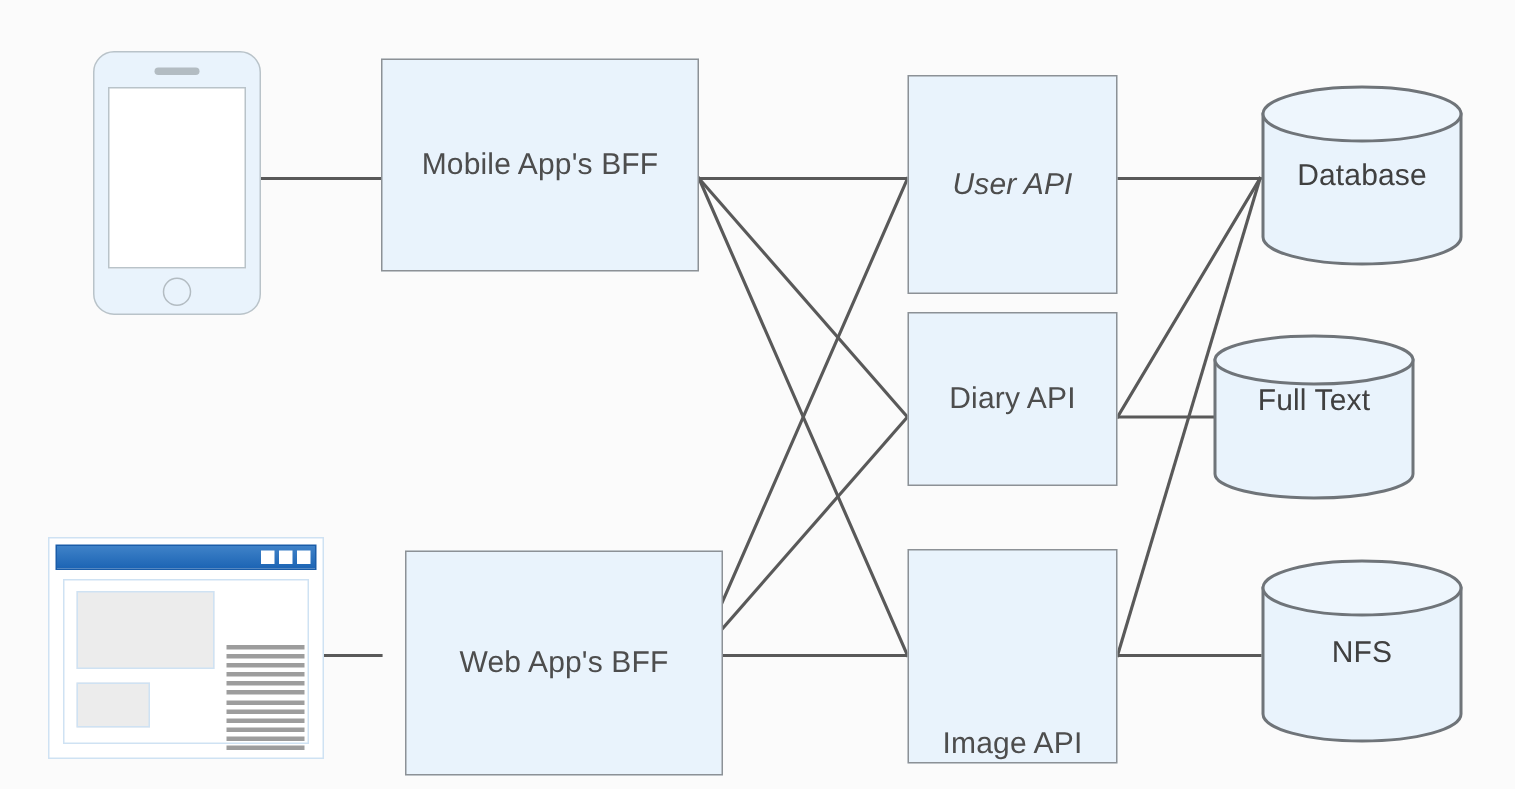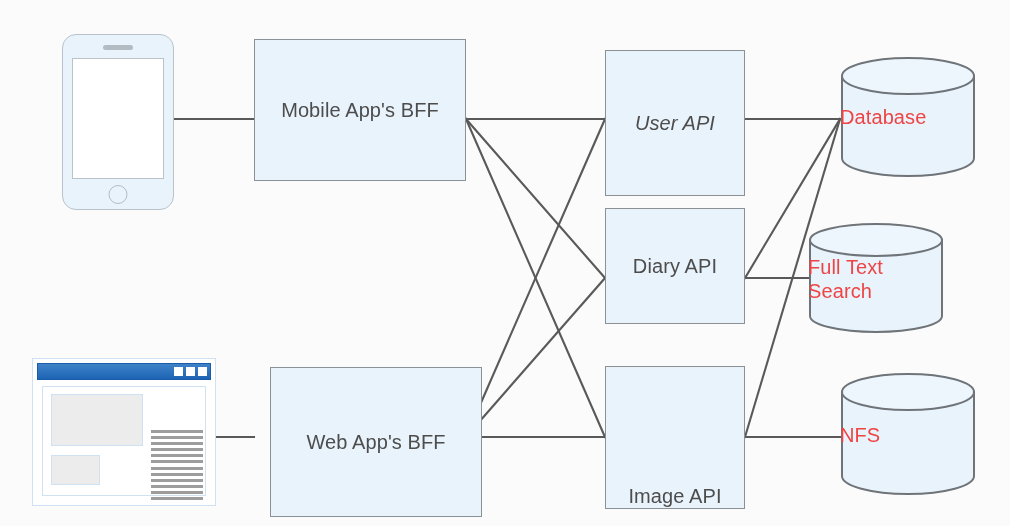--- a/index.html
+++ b/index.html
@@ -36,22 +36,22 @@
     border: 1.6px solid #8c9196;
     color: #4d4d4d;
     font-size: 20px;
     line-height: 1.15;
     letter-spacing: .1px;
   }
   .cyl-label {
     position: absolute;
     left: 0;
     width: 100%;
-    text-align: left;
-    color: #ef4444;
+    text-align: center;
+    color: #404040;
     font-size: 20px;
     line-height: 1.15;
     letter-spacing: .1px;
     pointer-events: none;
   }
   .cyl-svg { position: absolute; left: 0; top: 0; }
 
   
   .phone {
     background: #e9f3fc;
@@ -238,21 +238,20 @@
     </svg>
     <span class="cyl-label" style="top:50px;">Database</span>
   </div>
 
   <div class="node" style="left:808px; top:222px; width:136px; height:112px;">
     <svg class="cyl-svg" width="136" height="112" viewBox="0 0 136 112">
       <path d="M2,18 L2,94 A66,16 0 0 0 134,94 L134,18 Z" fill="#e9f3fc" stroke="#6f7479" stroke-width="2"></path>
       <ellipse cx="68" cy="18" rx="66" ry="16" fill="#eef6fd" stroke="#6f7479" stroke-width="2"></ellipse>
     </svg>
     <span class="cyl-label" style="top:34px;">Full Text</span>
-    <span class="cyl-label" style="top:58px;">Search</span>
   </div>
 
   <div class="node" style="left:840px; top:372px; width:136px; height:124px;">
     <svg class="cyl-svg" width="136" height="124" viewBox="0 0 136 124">
       <path d="M2,20 L2,104 A66,18 0 0 0 134,104 L134,20 Z" fill="#e9f3fc" stroke="#6f7479" stroke-width="2"></path>
       <ellipse cx="68" cy="20" rx="66" ry="18" fill="#eef6fd" stroke="#6f7479" stroke-width="2"></ellipse>
     </svg>
     <span class="cyl-label" style="top:52px;">NFS</span>
   </div>
 

